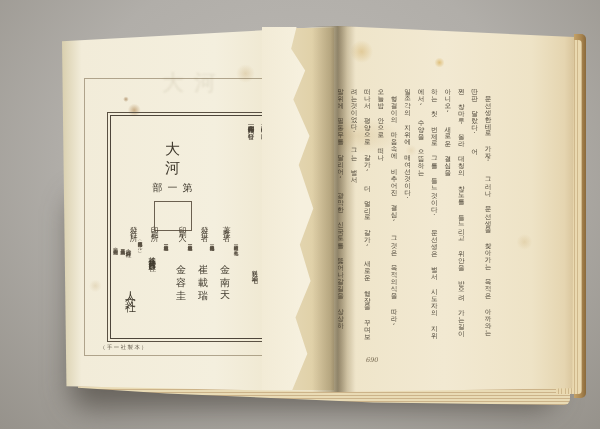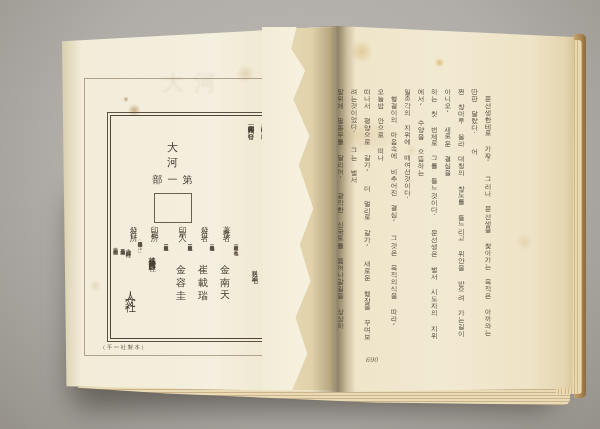--- a/index.html
+++ b/index.html
@@ -90,21 +90,21 @@
   .ghost{
     left:100px;top:42px;font-size:22px;color:rgba(125,108,70,.13);
     filter:blur(1px);letter-spacing:10px;font-family:"DejaVu Serif",serif;
   }
   .dates{right:6px;top:5px;height:150px;}
   .dates p{margin:0 2.2px;font-size:6.6px;line-height:11px;color:#4a4236;}
   .price{right:3px;top:138px;height:80px;}
   .price p{margin:0 2px;font-size:6.4px;line-height:10.5px;color:#4a4236;}
   .price p.postage{padding-top:11px;}
   .title-block{left:36px;top:24px;width:52px;text-align:center;}
-  .t-main{font-size:11px;letter-spacing:13px;direction:rtl;unicode-bidi:bidi-override;
+  .t-main{font-size:15px;letter-spacing:13px;direction:rtl;unicode-bidi:bidi-override;
     padding-left:13px;color:#403a2e;}
   .t-part{font-size:10px;letter-spacing:5px;direction:rtl;unicode-bidi:bidi-override;
     padding-left:5px;margin-top:3px;color:#403a2e;}
   .stamp-box{width:36px;height:28px;border:.8px solid #6b6050;margin:6px auto 0;}
   .staff{left:0;top:102px;right:0;bottom:0;}
   .entry{position:absolute;top:2px;height:122px;}
   .role{position:absolute;top:0;font-size:7.8px;letter-spacing:4px;color:#453d30;}
   .addr{position:absolute;top:22px;font-size:4.6px;color:#5a5143;line-height:5px;}
   .pname{position:absolute;font-size:10px;letter-spacing:13px;color:#3f392d;}
   .e1{left:104px;width:24px;} .e2{left:82px;width:22px;}

